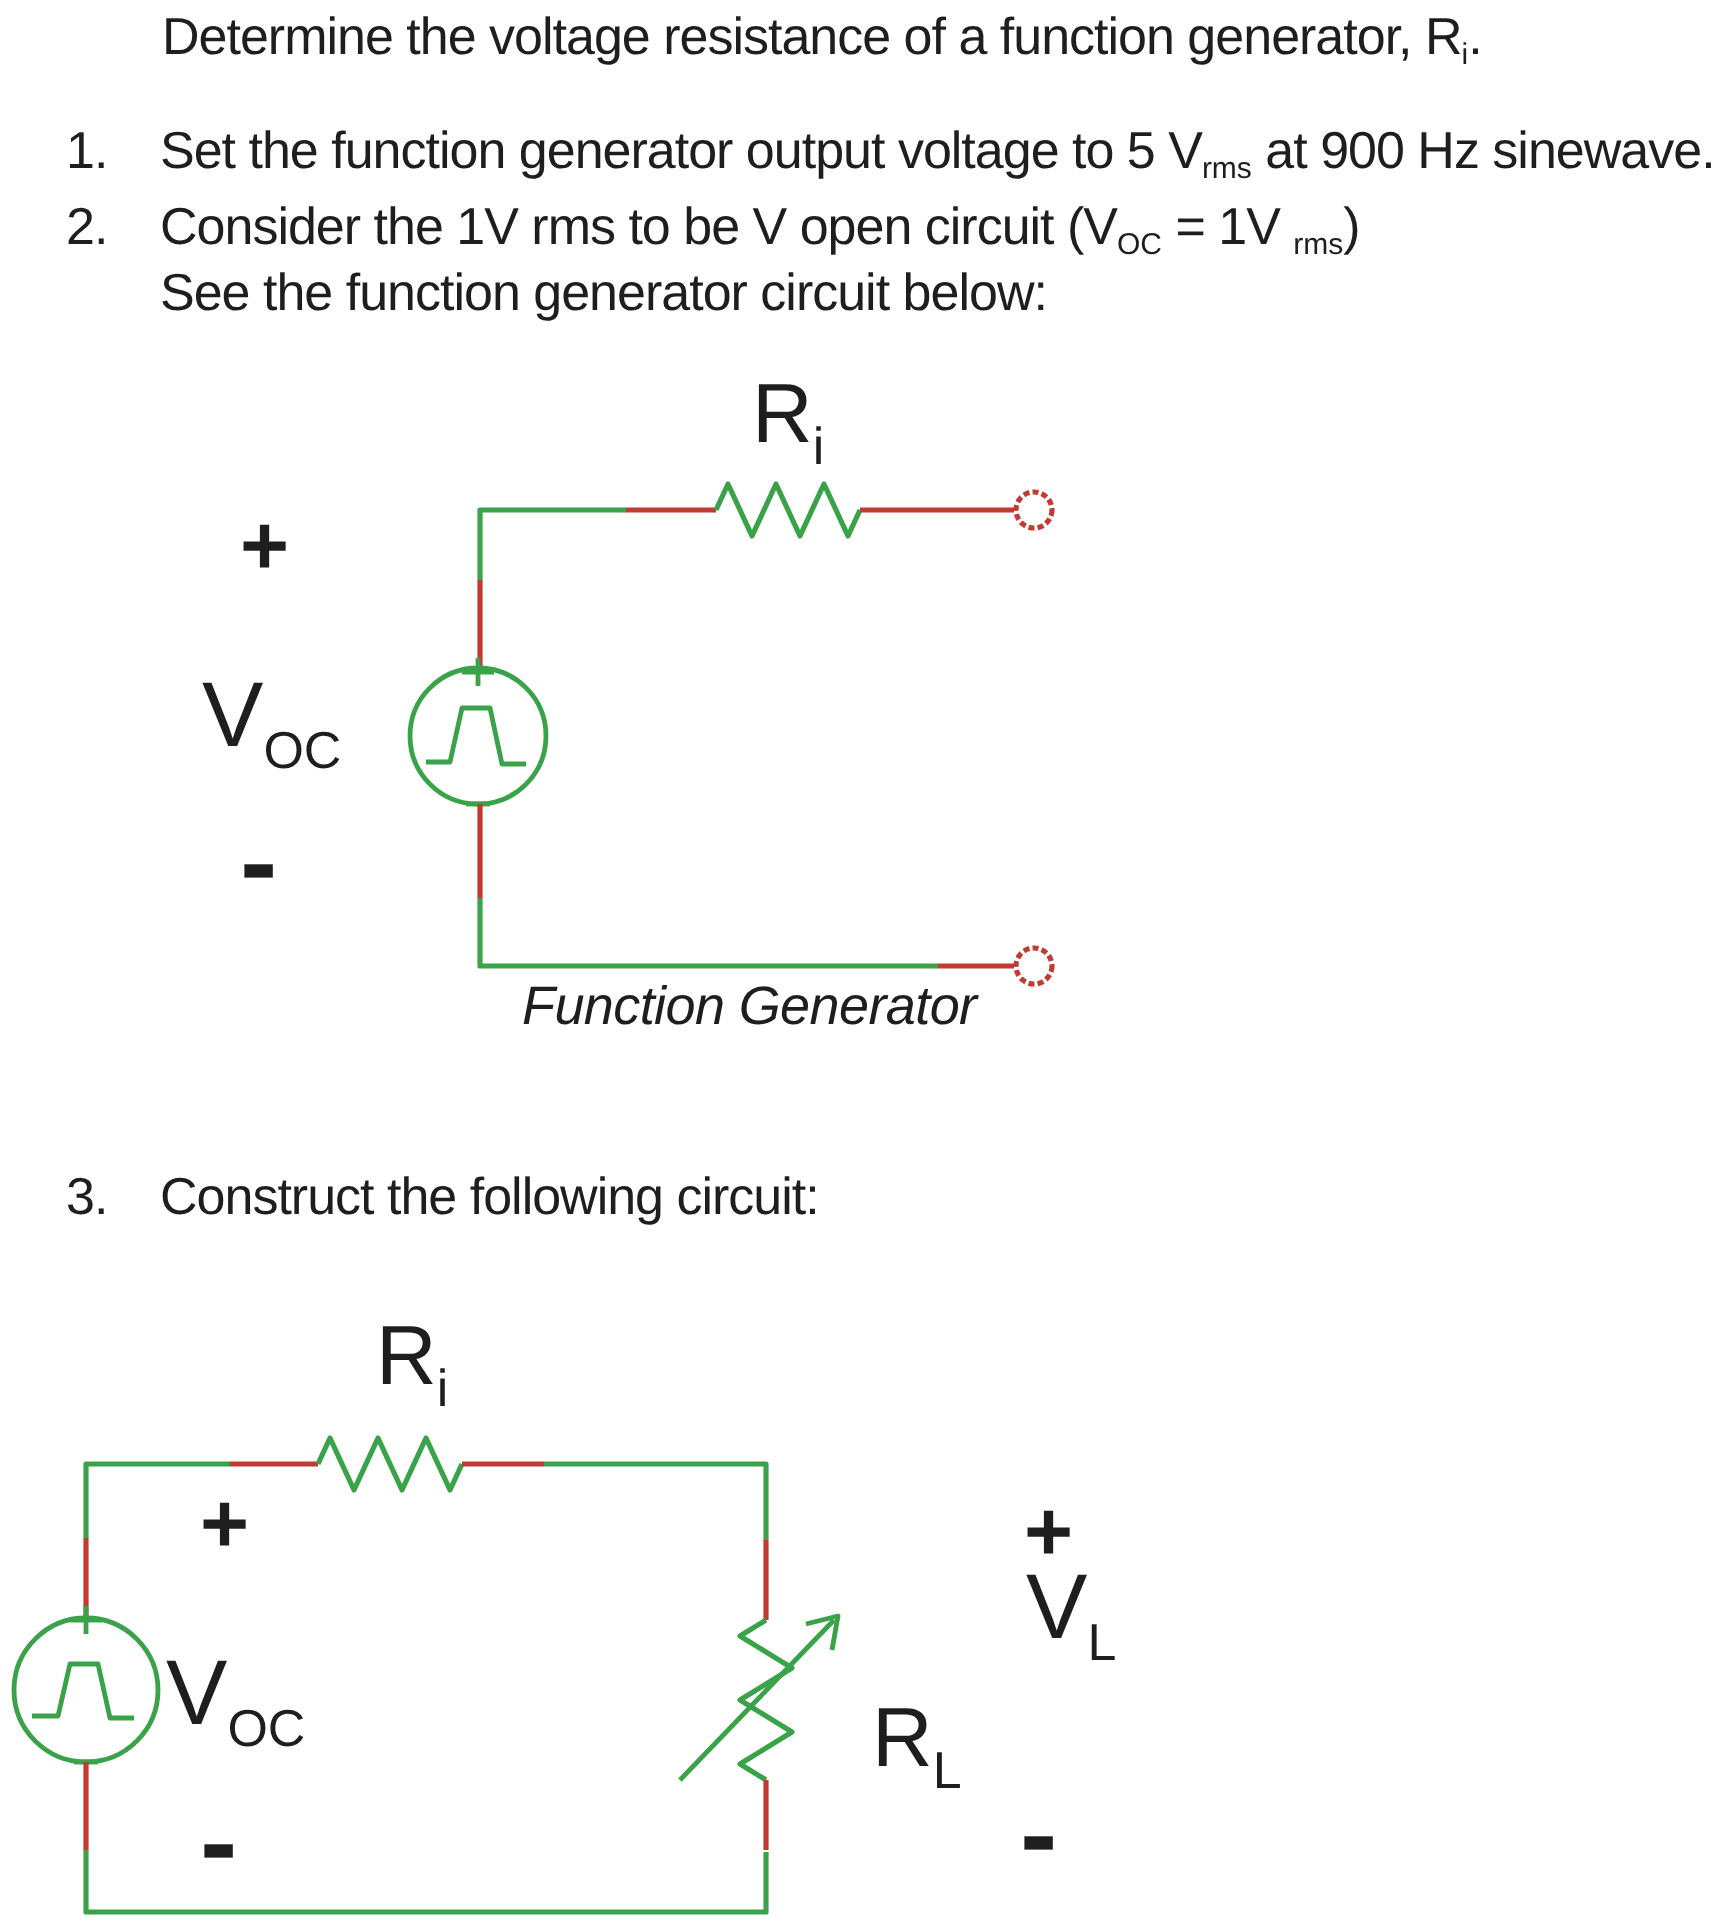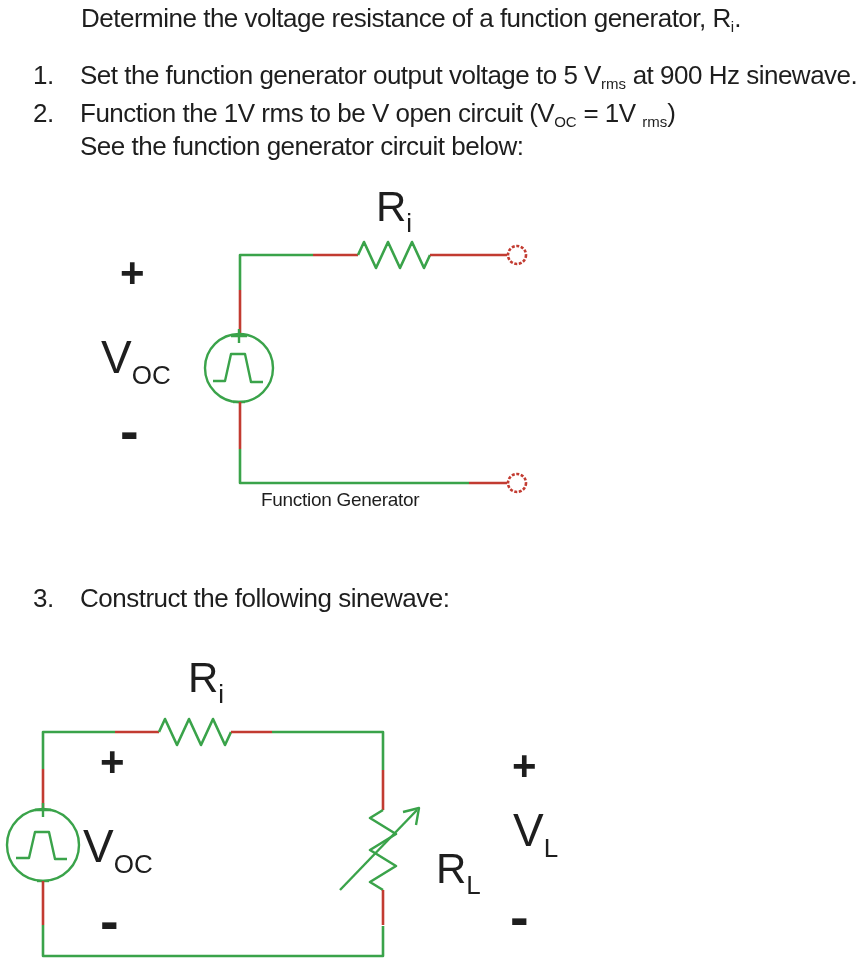--- a/index.html
+++ b/index.html
@@ -19,21 +19,21 @@
   .doc-num{flex:0 0 47px;}
   .doc-line .sub{font-size:15px;position:relative;top:5px;letter-spacing:0;}
   
   .lbl{position:absolute;line-height:1;white-space:nowrap;color:var(--text,#1e1e1e);}
   .lbl .big{font-size:42px;}
   .lbl .bigger{font-size:46px;}
   .lbl .lsub{font-size:26px;position:relative;top:11px;}
   .sign{font-weight:bold;}
   .plus{font-size:42px;}
   .minus{font-size:56px;}
-  .caption{font-size:19px;letter-spacing:-0.3px;}
+  .caption{font-size:27px;letter-spacing:-0.3px;font-style:italic;}
   
   svg{position:absolute;left:0;top:0;}
   .wg{stroke:var(--wire-green,#3aa34a);fill:none;stroke-width:2.6;stroke-linejoin:round;}
   .wr{stroke:var(--wire-red,#c23b31);fill:none;stroke-width:2.6;}
   .sg{stroke:var(--wire-green,#3aa34a);fill:none;stroke-width:2.4;}
   .wf{stroke:var(--wire-green,#3aa34a);fill:none;stroke-width:2.4;stroke-linejoin:round;}
   .term{stroke:var(--wire-red,#c23b31);fill:#ffffff;stroke-width:2.6;stroke-dasharray:3 1.6;}
 </style>
 </head>
 <body>
@@ -42,30 +42,30 @@
   <span>Determine the voltage resistance of a function generator, R</span><span class="sub">i</span><span>.</span>
 </div>
 
 <div class="doc-line doc-row" style="top:60px;left:33px">
   <span class="doc-num">1.</span>
   <span><span>Set the function generator output voltage to 5 V</span><span class="sub">rms</span><span> at 900 Hz sinewave.</span></span>
 </div>
 
 <div class="doc-line doc-row" style="top:98px;left:33px">
   <span class="doc-num">2.</span>
-  <span><span>Function the 1V rms to be V open circuit (V</span><span class="sub">OC</span><span> = 1V </span><span class="sub">rms</span><span>)</span></span>
+  <span><span>Consider the 1V rms to be V open circuit (V</span><span class="sub">OC</span><span> = 1V </span><span class="sub">rms</span><span>)</span></span>
 </div>
 
 <div class="doc-line" style="top:131px;left:80px">
   <span>See the function generator circuit below:</span>
 </div>
 
 <div class="doc-line doc-row" style="top:583px;left:33px">
   <span class="doc-num">3.</span>
-  <span>Construct the following sinewave:</span>
+  <span>Construct the following circuit:</span>
 </div>
 
 <svg width="868" height="966" viewBox="0 0 868 966">
 
   <g>
     <path class="wg" d="M313,255 H240 V290"></path>
     <path class="wr" d="M313,255 H358"></path>
     <path class="wg" d="M358,255 l6,-13 l12,26 l12,-26 l12,26 l12,-26 l12,26 l6,-13"></path>
     <path class="wr" d="M430,255 H507"></path>
     <circle class="term" cx="517" cy="255" r="9"></circle>
@@ -125,21 +125,21 @@
 </div>
 <div class="lbl" style="left:83px;top:823px">
   <span class="bigger">V</span><span class="lsub">OC</span>
 </div>
 <div class="lbl sign minus" style="left:100px;top:893px">
   <span>-</span>
 </div>
 <div class="lbl" style="left:436px;top:848px">
   <span class="big">R</span><span class="lsub">L</span>
 </div>
-<div class="lbl" style="left:513px;top:807px">
+<div class="lbl" style="left:513px;top:780px">
   <span class="bigger">V</span><span class="lsub">L</span>
 </div>
 <div class="lbl sign plus" style="left:512px;top:745px">
   <span>+</span>
 </div>
 <div class="lbl sign minus" style="left:510px;top:889px">
   <span>-</span>
 </div>
 
 </body></html>

